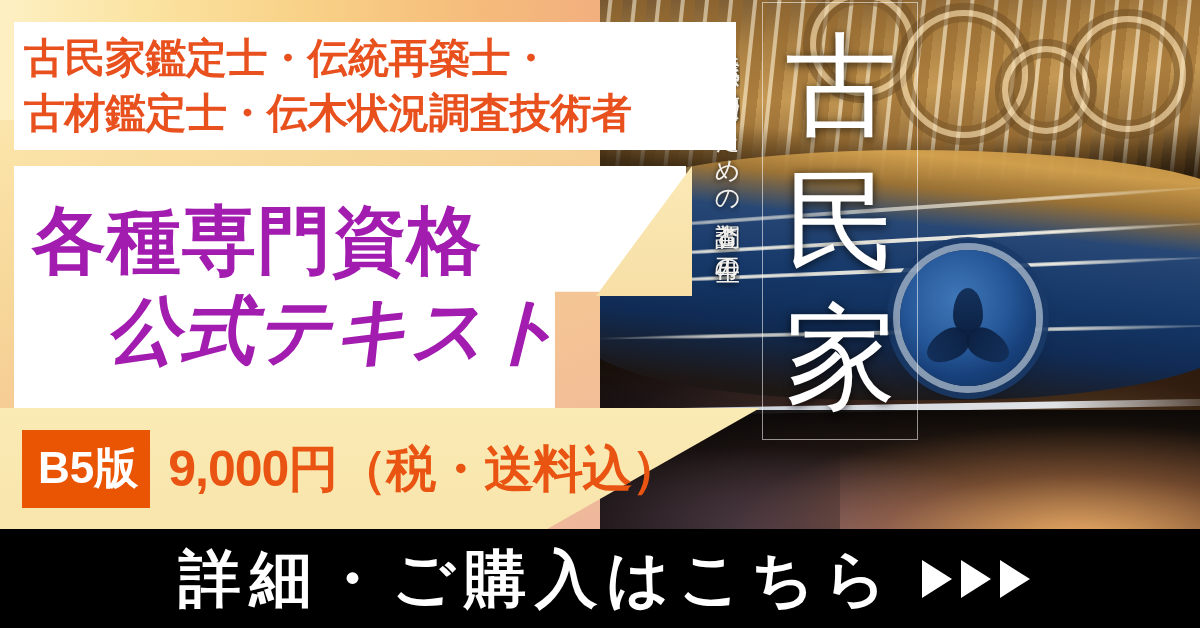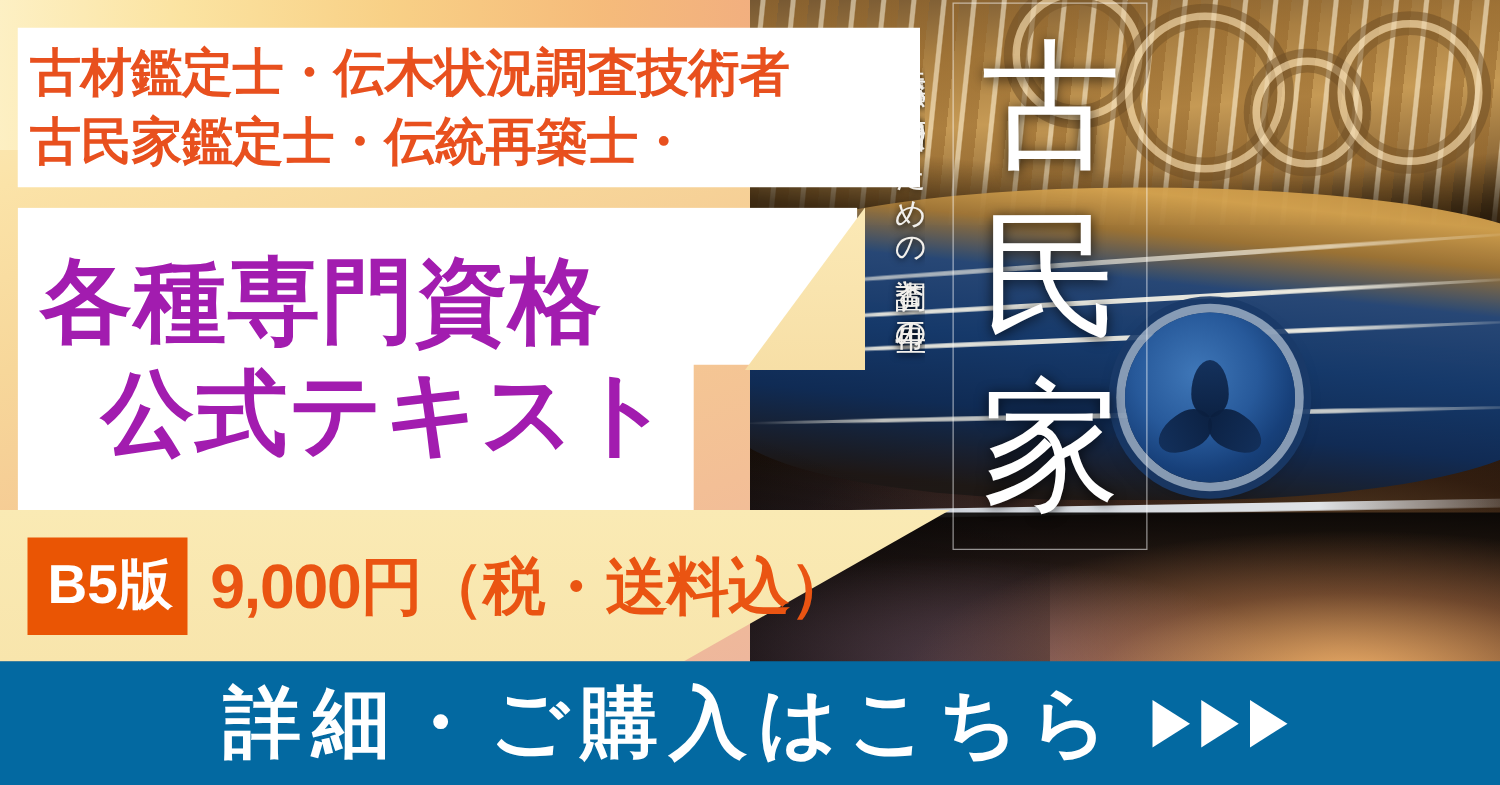--- a/index.html
+++ b/index.html
@@ -211,21 +211,21 @@
     box-sizing:border-box;padding:4px 0 6px 0;
   }
   .title-lines .tl{
     color:#a21caf;
     font-size:74px;line-height:1.22;
     font-weight:700;
     white-space:nowrap;
     letter-spacing:1px;
   }
   .title-lines .tl-1{padding-left:18px;}
-  .title-lines .tl-2{padding-left:67px;}
+  .title-lines .tl-2{padding-left:92px;font-style:italic;}
 
   
   .price-band{
     position:absolute;left:0;top:408px;width:760px;height:121px;
     background:linear-gradient(180deg,#faeab4 0%,#f8e5ac 100%);
     -webkit-clip-path:polygon(0 0, 100% 0, 72% 100%, 0 100%);
             clip-path:polygon(0 0, 100% 0, 72% 100%, 0 100%);
   }
   .price-row{
     position:absolute;left:22px;top:430px;height:78px;
@@ -241,21 +241,21 @@
   .price-text{
     color:#ea5412;
     font-size:50px;font-weight:700;line-height:1;
     white-space:nowrap;
     letter-spacing:-1px;
   }
 
   
   .cta{
     position:absolute;left:0;top:529px;width:1200px;height:99px;
-    background:#0369a1;
+    background:#000000;
     display:flex;align-items:center;justify-content:center;
     gap:26px;
   }
   .cta-text{
     color:#fff;
     font-size:62px;font-weight:700;line-height:1;
     letter-spacing:9px;
     white-space:nowrap;
     text-indent:9px;
   }
@@ -300,22 +300,22 @@
   <div class="cover-sub">伝統構法　古民家活用のための調査と再生の</div>
   <div class="cover-frame"></div>
   <div class="cover-title">
     <span>古</span>
     <span>民</span>
     <span>家</span>
   </div>
 
   <div class="panel panel-head"></div>
   <div class="head-lines">
+    <div class="hl">古民家鑑定士・伝統再築士・</div>
     <div class="hl">古材鑑定士・伝木状況調査技術者</div>
-    <div class="hl">古民家鑑定士・伝統再築士・</div>
   </div>
 
   <div class="panel panel-title"></div>
   <div class="wedge-cream"></div>
   <div class="title-lines">
     <div class="tl tl-1">各種専門資格</div>
     <div class="tl tl-2">公式テキスト</div>
   </div>
 
   <div class="price-band"></div>

